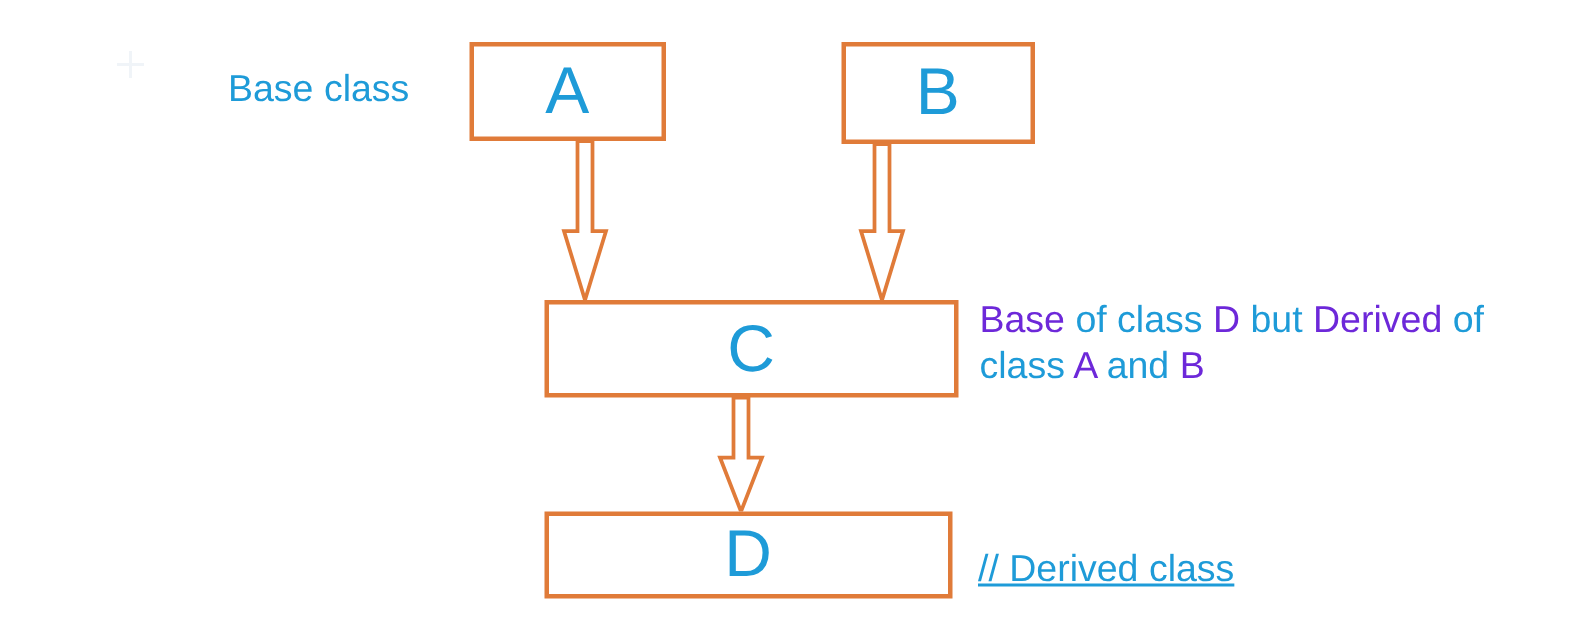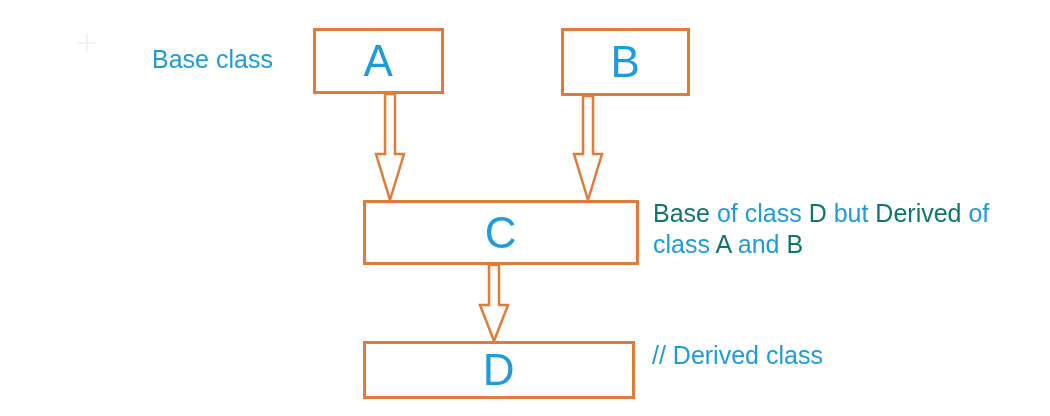--- a/index.html
+++ b/index.html
@@ -42,25 +42,25 @@
   #box-d { left: 363px; top: 341px; width: 272px; height: 58px; }
 
   .label {
     position: absolute;
     font-family: "Liberation Sans", sans-serif;
     font-size: 25px;
     line-height: 31px;
     white-space: nowrap;
   }
   .blue { color: #1e9bd8; }
-  .red  { color: #0f766e; }
+  .red  { color: #6d28d9; }
 
   #label-base-left  { left: 152px; top: 44px; }
   #label-base-right { left: 704px; top: 46px; }
-  #label-derived    { left: 652px; top: 340px; }
+  #label-derived    { left: 652px; top: 364px; text-decoration: underline; }
   #label-middle     { left: 653px; top: 198px; white-space: normal; width: 400px; }
 
   .arrow-svg {
     position: absolute;
     overflow: visible;
   }
   .arrow-shape {
     fill: #ffffff;
     stroke: #e07b39;
     stroke-width: 2.5;

